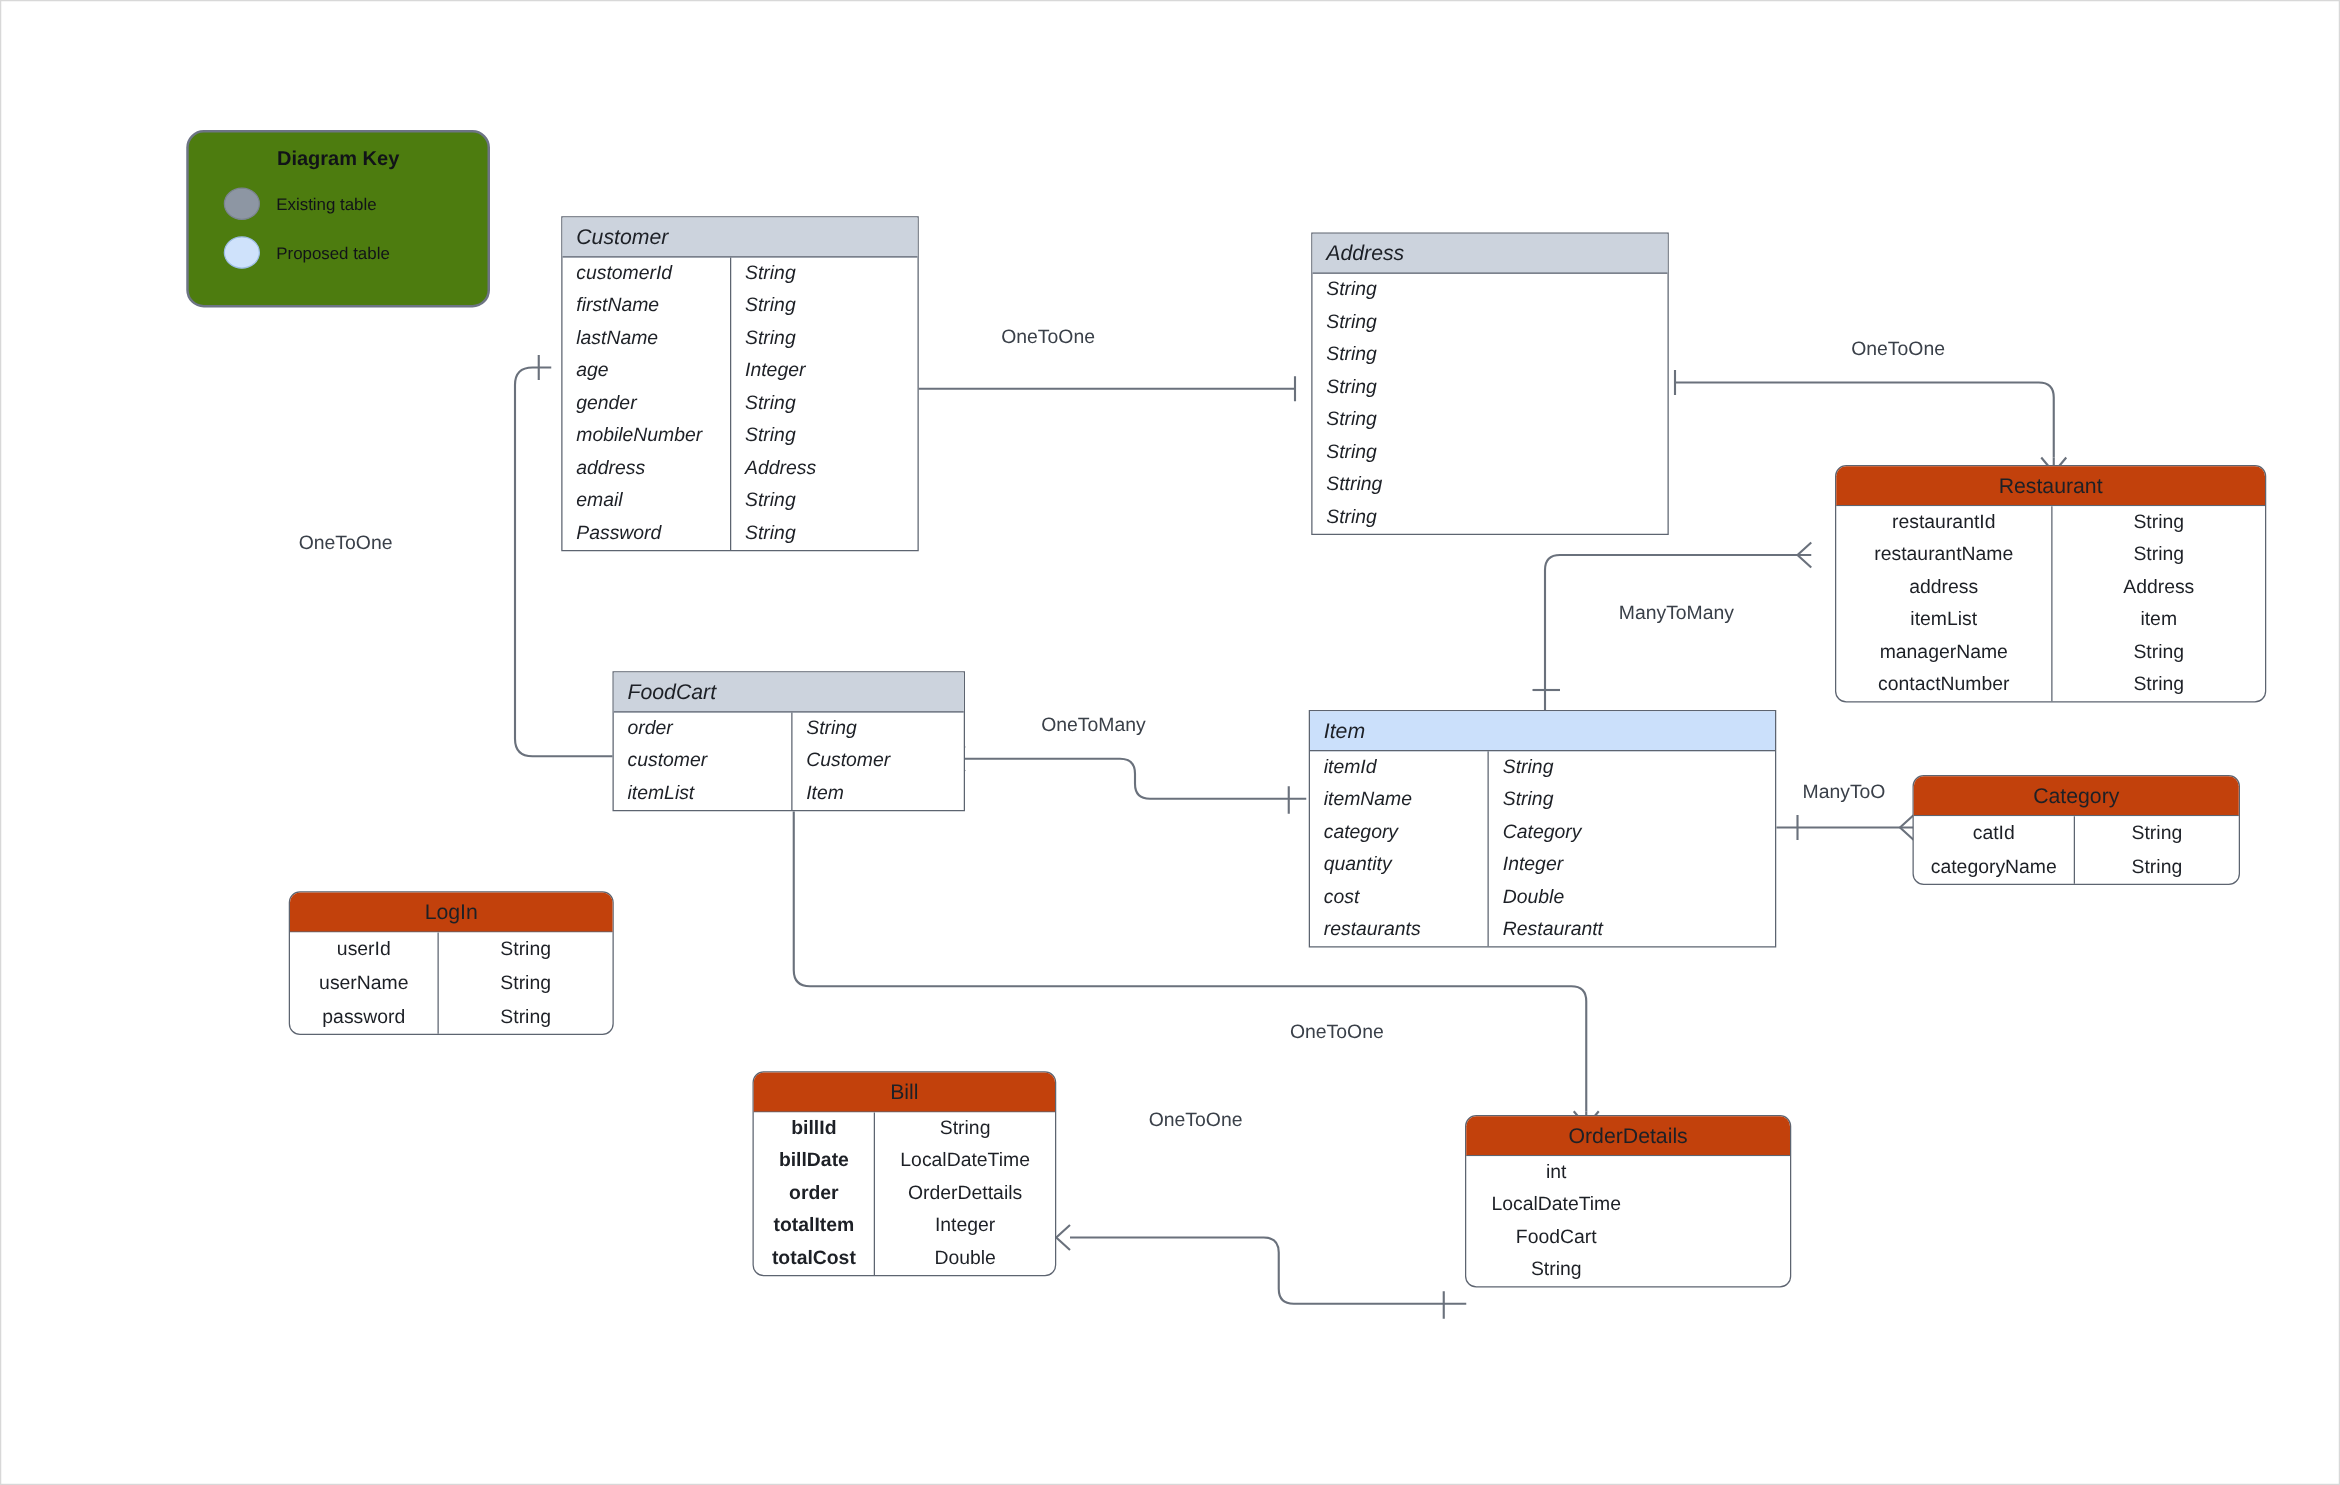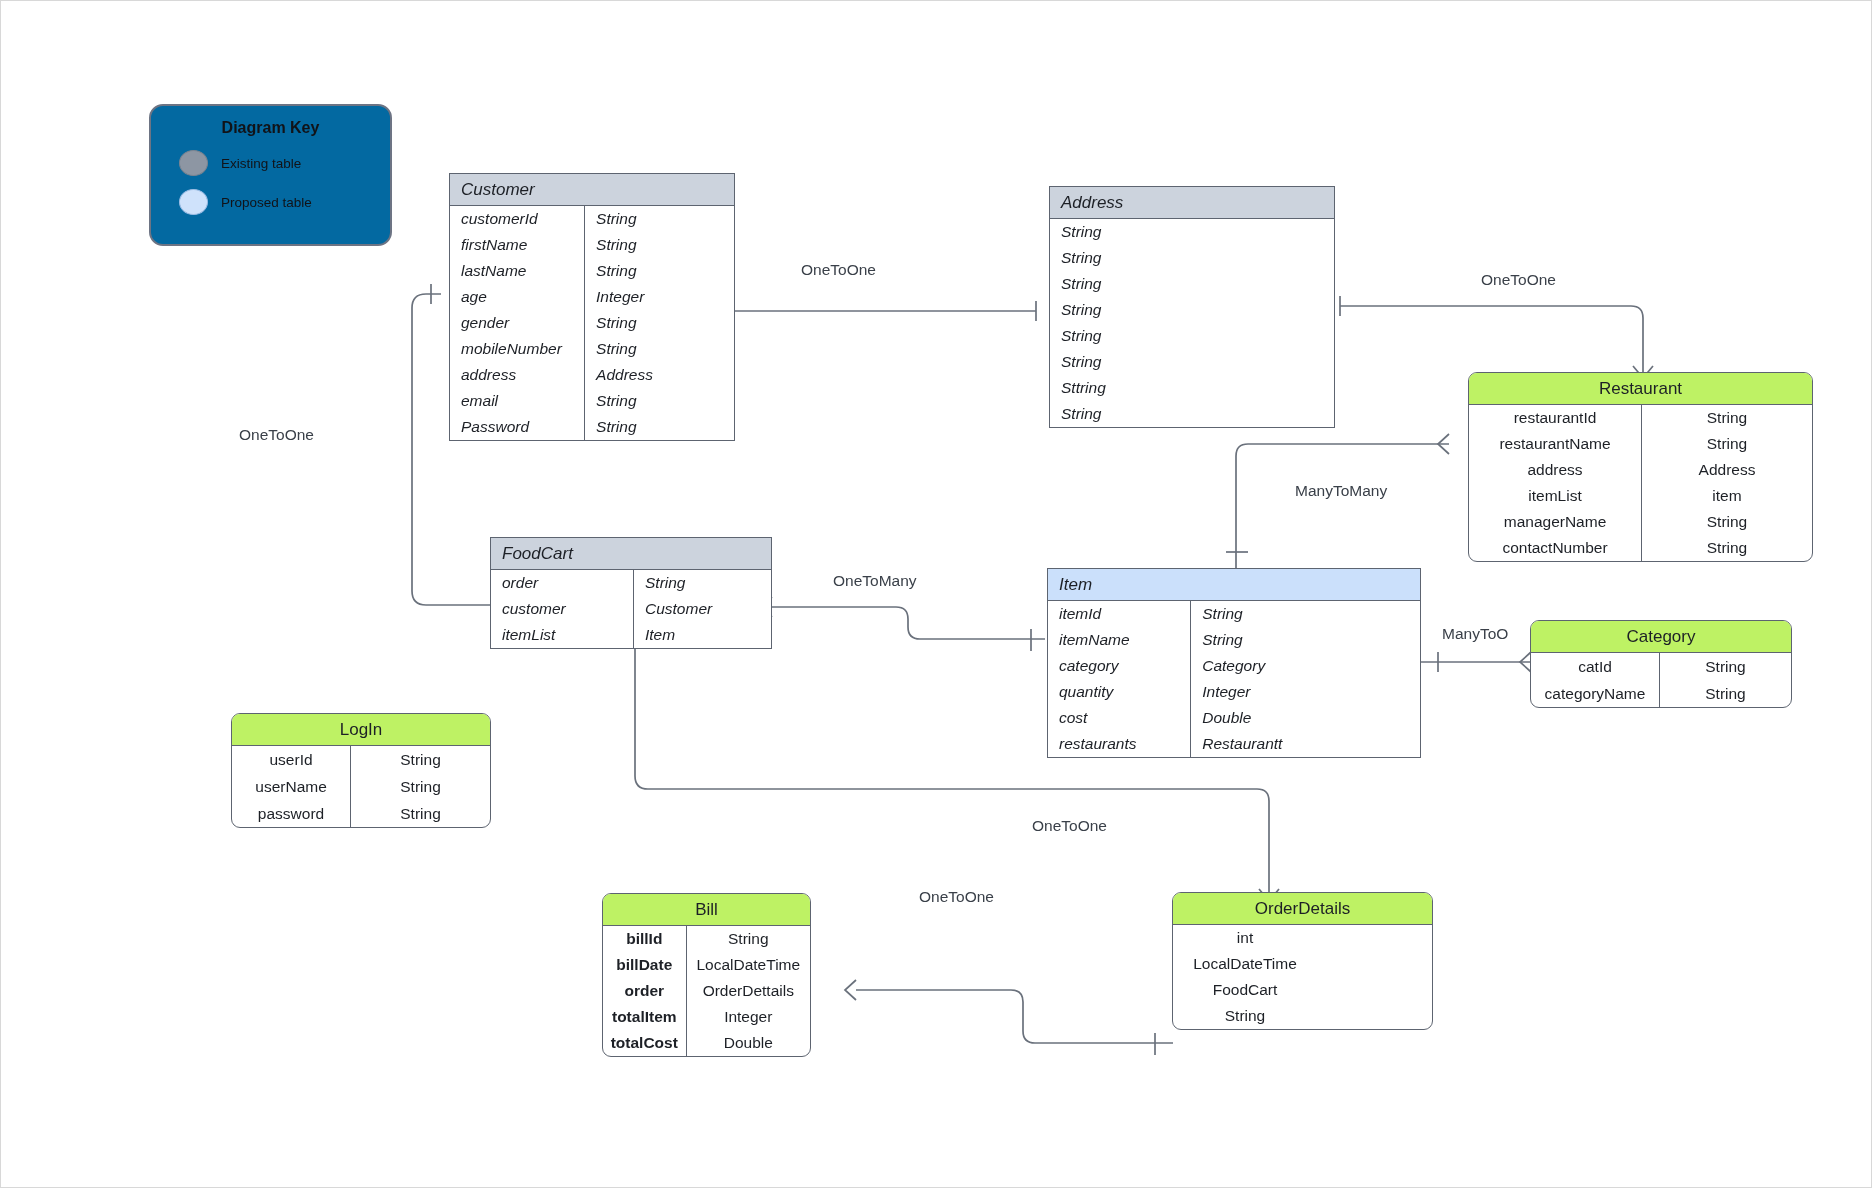--- a/index.html
+++ b/index.html
@@ -45,21 +45,21 @@
 
   
   #legend {
     position: absolute;
     left: 148px;
     top: 103px;
     width: 243px;
     height: 142px;
     border: 2px solid #6d7484;
     border-radius: 14px;
-    background: #0369a1;
+    background: #4d7c0f;
     box-sizing: border-box;
   }
   #legend .legend-title {
     text-align: center;
     font-size: 16px;
     font-weight: bold;
     color: #111318;
     margin-top: 13px;
   }
   #legend .legend-row {
@@ -138,21 +138,21 @@
     padding-left: 11px;
     text-align: left;
   }
 
   
   .entity.skin-plain {
     border-radius: 9px;
     border-color: #5d6470;
   }
   .entity.skin-plain .ent-title {
-    background: #bef264;
+    background: #c2410c;
     text-align: center;
     font-style: normal;
     border-radius: 8px 8px 0 0;
   }
   .entity.skin-plain .cell {
     text-align: center;
     font-style: normal;
   }
 
   
@@ -348,21 +348,21 @@
           <div class="cell" style="height: 27px; line-height: 27px;">password</div>
         </div>
       <div class="col" style="width:140px;">
           <div class="cell" style="height: 27px; line-height: 27px;">String</div>
           <div class="cell" style="height: 27px; line-height: 27px;">String</div>
           <div class="cell" style="height: 27px; line-height: 27px;">String</div>
         </div>
     </div>
   </div>
 
-  <div class="entity skin-plain" style="left:601px; top:892px; width:209px;">
+  <div class="entity skin-plain" style="left:601px; top:856px; width:243px;">
     <div class="ent-title">Bill</div>
     <div class="ent-body">
       <div class="col left" style="width:98px;font-weight:bold;">
           <div class="cell" style="height: 26px; line-height: 26px;">billId</div>
           <div class="cell" style="height: 26px; line-height: 26px;">billDate</div>
           <div class="cell" style="height: 26px; line-height: 26px;">order</div>
           <div class="cell" style="height: 26px; line-height: 26px;">totalItem</div>
           <div class="cell" style="height: 26px; line-height: 26px;">totalCost</div>
         </div>
       <div class="col" style="width:145px;">

